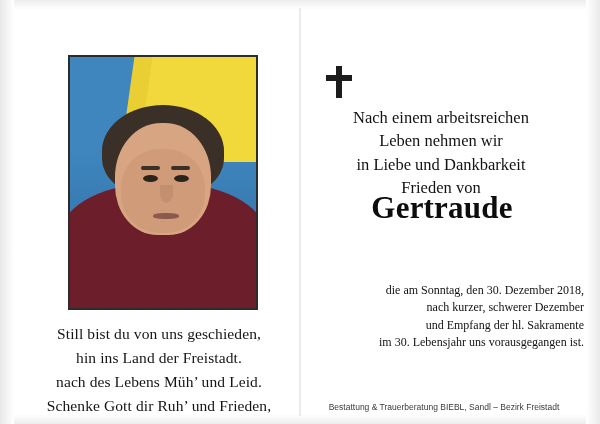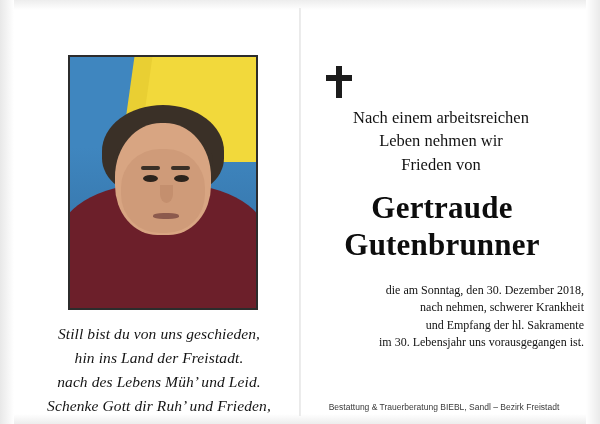--- a/index.html
+++ b/index.html
@@ -206,21 +206,20 @@
     background: #8c5a4d;
     border-radius: 40%;
   }
 
   .verse {
     position: absolute;
     left: 10px;
     right: 6px;
     top: 312px;
     text-align: center;
-    font-style: italic;
     font-size: 15.5px;
     line-height: 1.55;
     color: #141414;
     letter-spacing: 0.1px;
   }
   .verse div { white-space: nowrap; }
 
   
   .right {
     position: absolute;
@@ -335,31 +334,31 @@
   <div class="right">
 
     <div class="cross">
       <div class="v"></div>
       <div class="h"></div>
     </div>
 
     <div class="intro">
       <div>Nach einem arbeitsreichen</div>
       <div>Leben nehmen wir</div>
+      <div>in Liebe und Dankbarkeit</div>
       <div>Frieden von</div>
     </div>
 
     <div class="name">
       <div>Gertraude</div>
-      <div>Gutenbrunner</div>
     </div>
 
     <div class="details">
       <div>die am Sonntag, den 30. Dezember 2018,</div>
-      <div>nach nehmen, schwerer Krankheit</div>
+      <div>nach kurzer, schwerer Dezember</div>
       <div>und Empfang der hl. Sakramente</div>
       <div>im 30. Lebensjahr uns vorausgegangen ist.</div>
     </div>
 
     <div class="footer">Bestattung &amp; Trauerberatung BIEBL, Sandl – Bezirk Freistadt</div>
 
   </div>
 
 </div>
 

